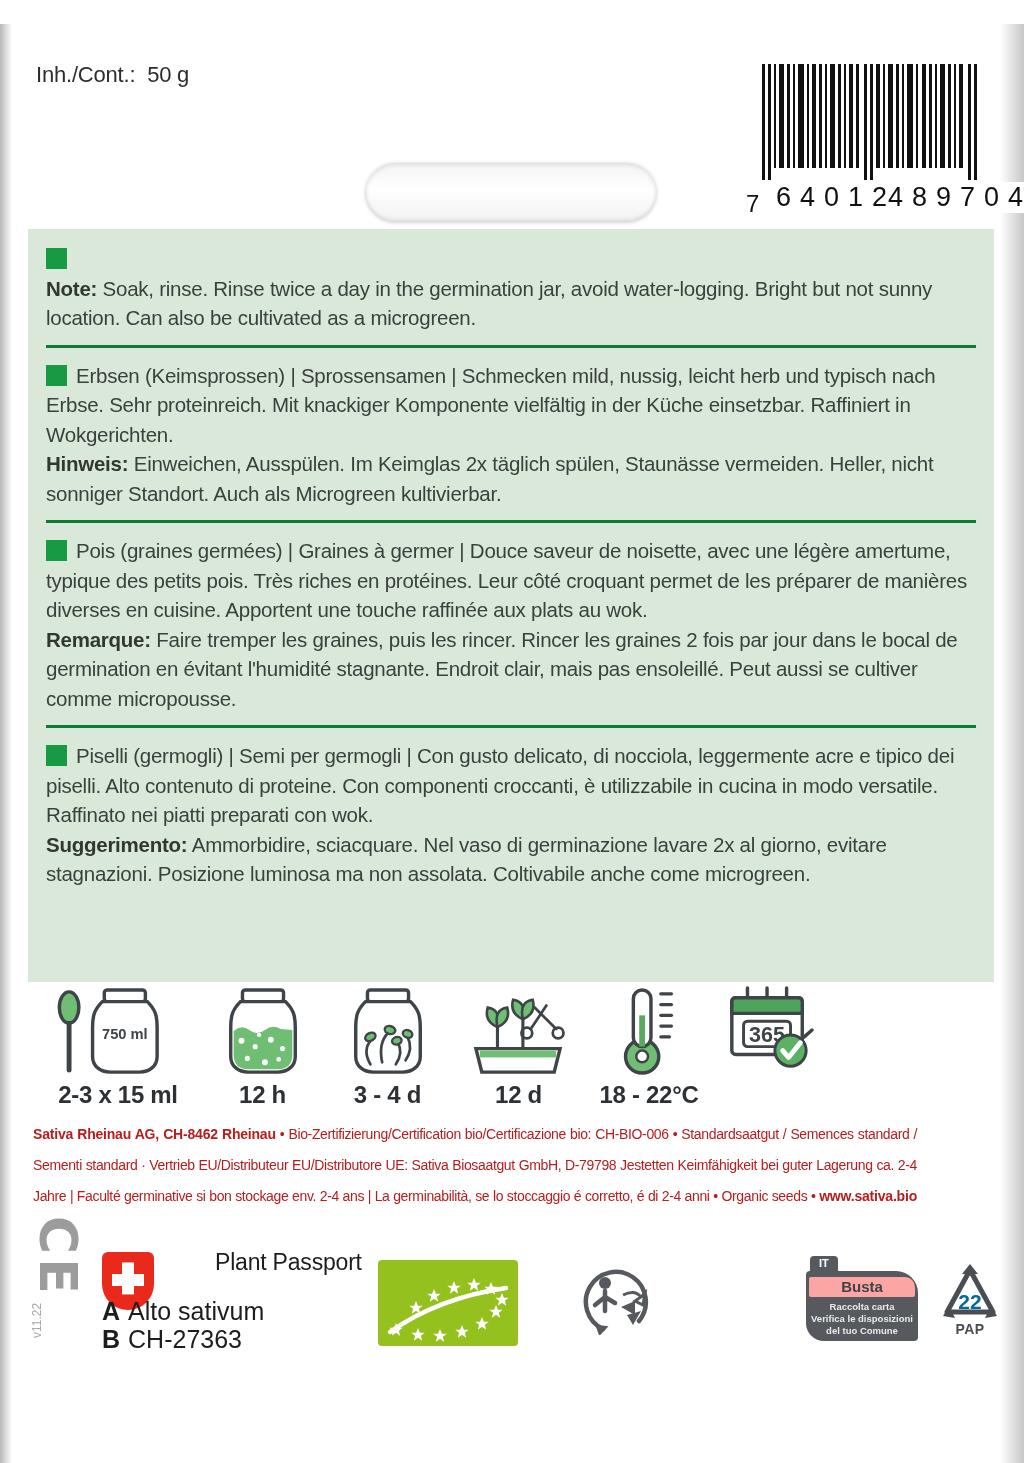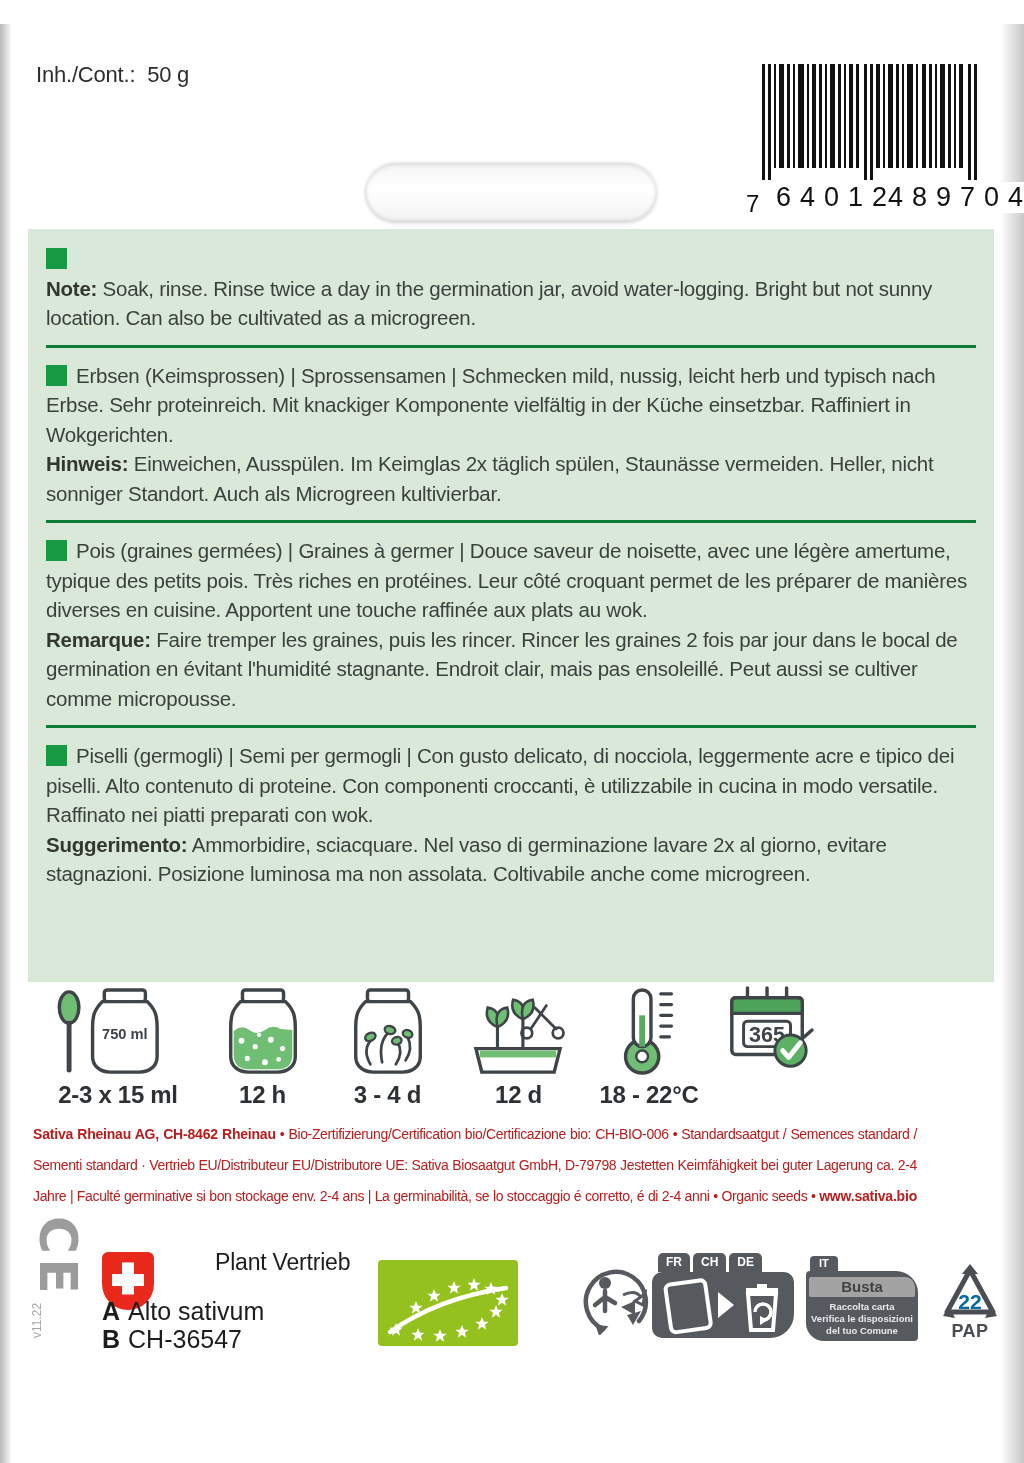--- a/index.html
+++ b/index.html
@@ -78,28 +78,28 @@
   .tabs{position:absolute;top:0;left:6px;display:flex;gap:3px;}
   .tab{background:#565a5e;color:#fff;font-size:12px;font-weight:bold;padding:2px 8px 3px;
        border-radius:5px 5px 0 0;}
   .disposal-body{position:absolute;top:19px;left:0;width:142px;height:66px;background:#565a5e;
                  border-radius:10px 10px 24px 10px;}
   .busta{position:absolute;left:806px;top:1232px;width:112px;height:86px;}
   .busta .it-tab{position:absolute;top:0;left:4px;background:#565a5e;color:#fff;font-size:11px;
                  font-weight:bold;padding:1px 9px 2px;border-radius:4px 4px 0 0;}
   .busta .body{position:absolute;top:15px;left:0;width:112px;height:70px;background:#565a5e;
                border-radius:4px 22px 4px 18px;}
-  .busta .band{position:absolute;top:6px;left:3px;right:3px;height:20px;background:#a3a3a3;
+  .busta .band{position:absolute;top:6px;left:3px;right:3px;height:20px;background:#fca5a5;
                color:#3f4346;font-weight:bold;font-size:15px;text-align:center;line-height:20px;
                border-radius:2px 10px 2px 2px;}
   .busta .small{position:absolute;top:30px;left:0;width:100%;color:#e9eaea;font-size:9.5px;
                 font-weight:bold;text-align:center;line-height:12px;}
   .pap{position:absolute;left:941px;top:1240px;width:58px;height:82px;text-align:center;}
   .pap .code{position:absolute;top:26px;left:0;width:100%;font-size:21px;font-weight:bold;color:#0369a1;}
-  .pap .lbl{position:absolute;top:57px;left:0;width:100%;font-size:18px;font-weight:bold;color:#4a4e52;letter-spacing:.5px;}
+  .pap .lbl{position:absolute;top:57px;left:0;width:100%;font-size:14px;font-weight:bold;color:#4a4e52;letter-spacing:.5px;}
 </style>
 </head>
 <body>
 
 <div class="page">
   <div class="edge-left"></div>
   <div class="edge-right"></div>
   <div class="edge-bottom"></div>
 
   <div class="content-decl">
@@ -297,23 +297,23 @@
   <p class="address"><b>Sativa Rheinau AG, CH-8462 Rheinau</b><span> • Bio-Zertifizierung/Certification bio/Certificazione bio: CH-BIO-006 • Standardsaatgut / Semences standard / Sementi standard · Vertrieb EU/Distributeur EU/Distributore UE: Sativa Biosaatgut GmbH, D-79798 Jestetten Keimfähigkeit bei guter Lagerung ca. 2-4 Jahre | Faculté germinative si bon stockage env. 2-4 ans | La germinabilità, se lo stoccaggio é corretto, é di 2-4 anni • Organic seeds • </span><b>www.sativa.bio</b></p>
 
   <div class="ce-mark">CE</div>
   <div class="version">v11.22</div>
 
   <div class="swiss-shield">
     <div class="cv"></div>
     <div class="ch"></div>
   </div>
 
-  <div class="pp-title">Plant Vertrieb</div>
+  <div class="pp-title">Plant Passport</div>
   <div class="pp-a"><b>A</b><span>Alto sativum</span></div>
-  <div class="pp-b"><b>B</b><span>CH-36547</span></div>
+  <div class="pp-b"><b>B</b><span>CH-27363</span></div>
 
   <div class="eu-logo">
     <svg width="140" height="86" viewBox="0 0 140 86">
       <defs>
         <symbol id="star" viewBox="-8 -8 16 16">
           <polygon points="0,-7 1.9,-2.2 6.7,-2.2 2.9,0.8 4.1,5.7 0,2.8 -4.1,5.7 -2.9,0.8 -6.7,-2.2 -1.9,-2.2" fill="#fff"></polygon>
         </symbol>
       </defs>
       <path d="M12 72 Q60 38 128 28" stroke="#fff" stroke-width="4.5" fill="none" stroke-linecap="round"></path>
       <g>
@@ -342,42 +342,20 @@
       <circle cx="22" cy="16" r="6" fill="#565a5e"></circle>
       <path d="M22 24 L22 44 M22 30 L12 38 M22 30 L32 36" stroke="#565a5e" stroke-width="4.5" fill="none" stroke-linecap="round"></path>
       <g fill="#565a5e">
         <polygon points="38,40 52,34 52,48"></polygon>
         <polygon points="44,48 58,44 50,58"></polygon>
         <path d="M40 28 Q52 22 58 30 L52 34 L60 38 L62 26 L58 30" stroke="#565a5e" stroke-width="3" fill="none"></path>
       </g>
     </svg>
   </div>
 
-  <div class="disposal-label">
-    <div class="tabs">
-      <span class="tab">FR</span>
-      <span class="tab">CH</span>
-      <span class="tab">DE</span>
-    </div>
-    <div class="disposal-body">
-      <svg width="142" height="66" viewBox="0 0 142 66">
-        <g transform="rotate(-8 38 33)">
-          <rect x="16" y="10" width="40" height="48" rx="5" fill="none" stroke="#fff" stroke-width="4"></rect>
-        </g>
-        <polygon points="66,20 82,33 66,46" fill="#fff"></polygon>
-        <g stroke="#fff" stroke-width="4" fill="none">
-          <path d="M94 18 L126 18"></path>
-          <path d="M96 22 L99 58 L121 58 L124 22 Z"></path>
-          <path d="M105 14 L115 14"></path>
-        </g>
-        <path d="M103 40 A8 8 0 1 1 111 48" stroke="#fff" stroke-width="3.5" fill="none"></path>
-        <polygon points="108,44 116,48 108,53" fill="#fff"></polygon>
-      </svg>
-    </div>
-  </div>
 
   <div class="busta">
     <div class="it-tab">IT</div>
     <div class="body">
       <div class="band">Busta</div>
       <div class="small">
         <div>Raccolta carta</div>
         <div>Verifica le disposizioni</div>
         <div>del tuo Comune</div>
       </div>

